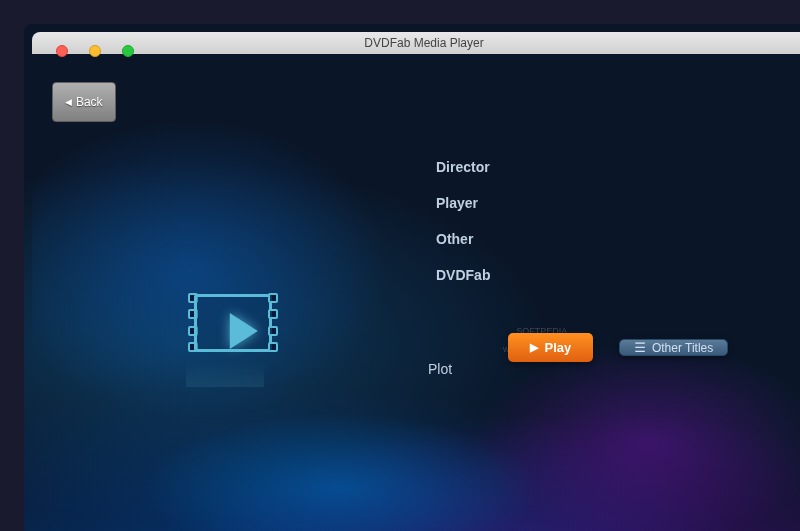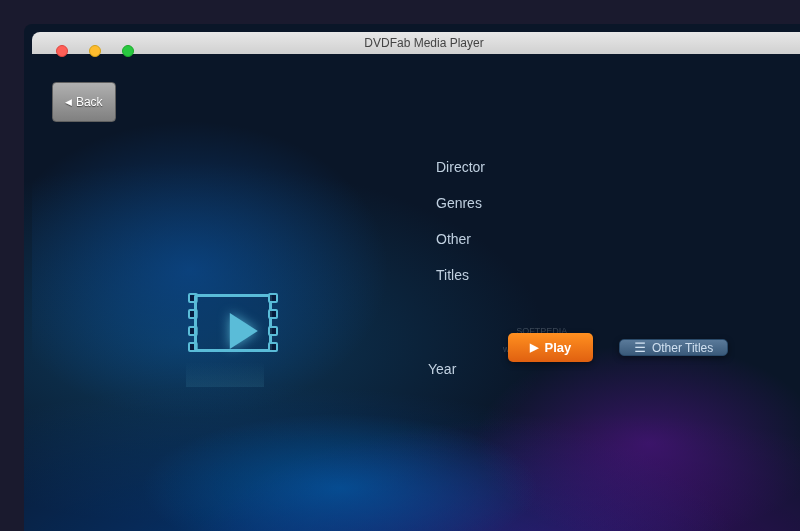--- a/index.html
+++ b/index.html
@@ -215,21 +215,21 @@
       top: 80px;
     }
 
     .meta-item {
       margin-bottom: 18px;
     }
 
     .meta-label {
       color: #c0d0e0;
       font-size: 14px;
-      font-weight: 400;
+      font-weight: 700;
     }
 
     
     .buttons-area {
       position: absolute;
       left: 460px;
       top: 255px;
       display: flex;
       gap: 10px;
       align-items: center;
@@ -338,37 +338,37 @@
         </div>
       </div>
       <div class="film-reflection"></div>
     </div>
 
     <div class="metadata">
       <div class="meta-item">
         <span class="meta-label">Director</span>
       </div>
       <div class="meta-item">
-        <span class="meta-label">Genres</span>
+        <span class="meta-label">Player</span>
       </div>
       <div class="meta-item">
         <span class="meta-label">Other</span>
       </div>
       <div class="meta-item">
-        <span class="meta-label">Titles</span>
+        <span class="meta-label">DVDFab</span>
       </div>
     </div>
 
     <div class="watermark">
       <div>SOFTPEDIA</div>
       <div>www.softpedia.com</div>
     </div>
 
     <div class="buttons-area">
       <button class="play-button">Play</button>
       <button class="other-titles-button">Other Titles</button>
     </div>
 
     <div class="plot-area">
-      <span class="plot-label">Year</span>
+      <span class="plot-label">Plot</span>
     </div>
   </div>
 </div>
 
 </body></html>

